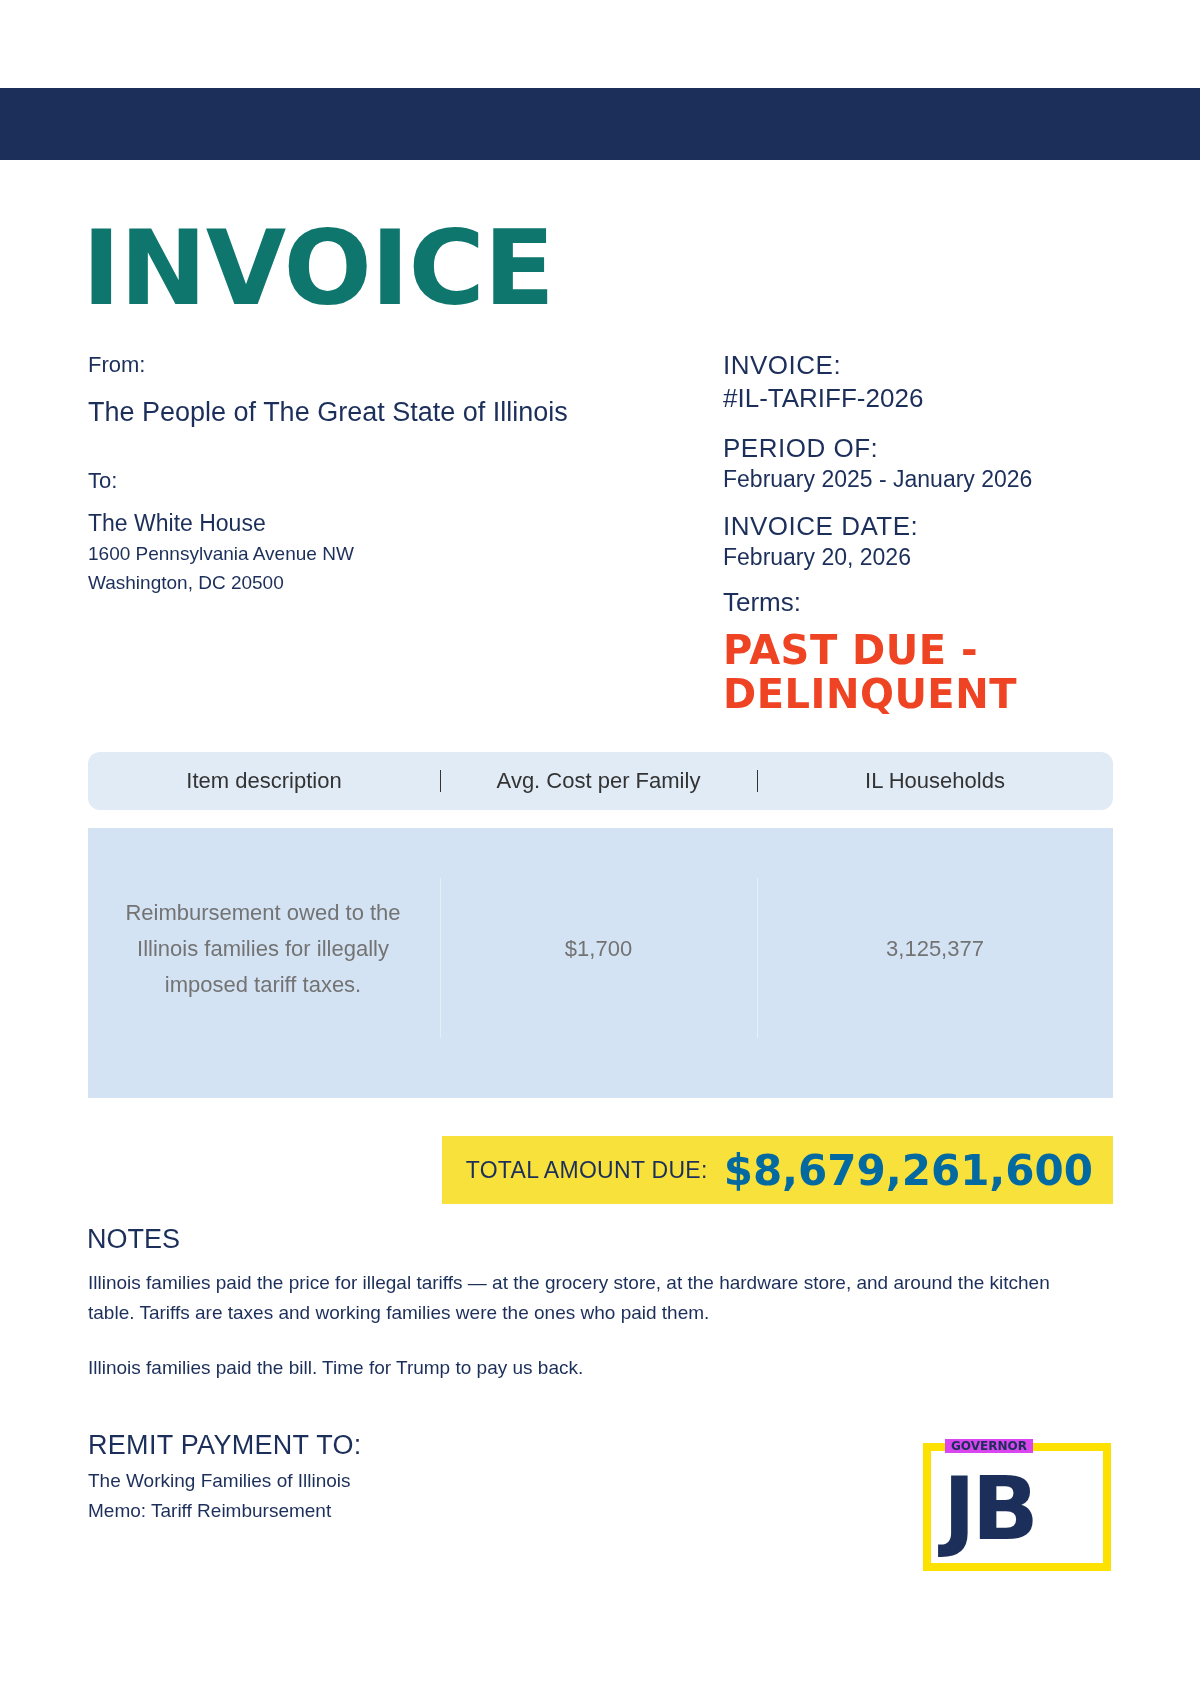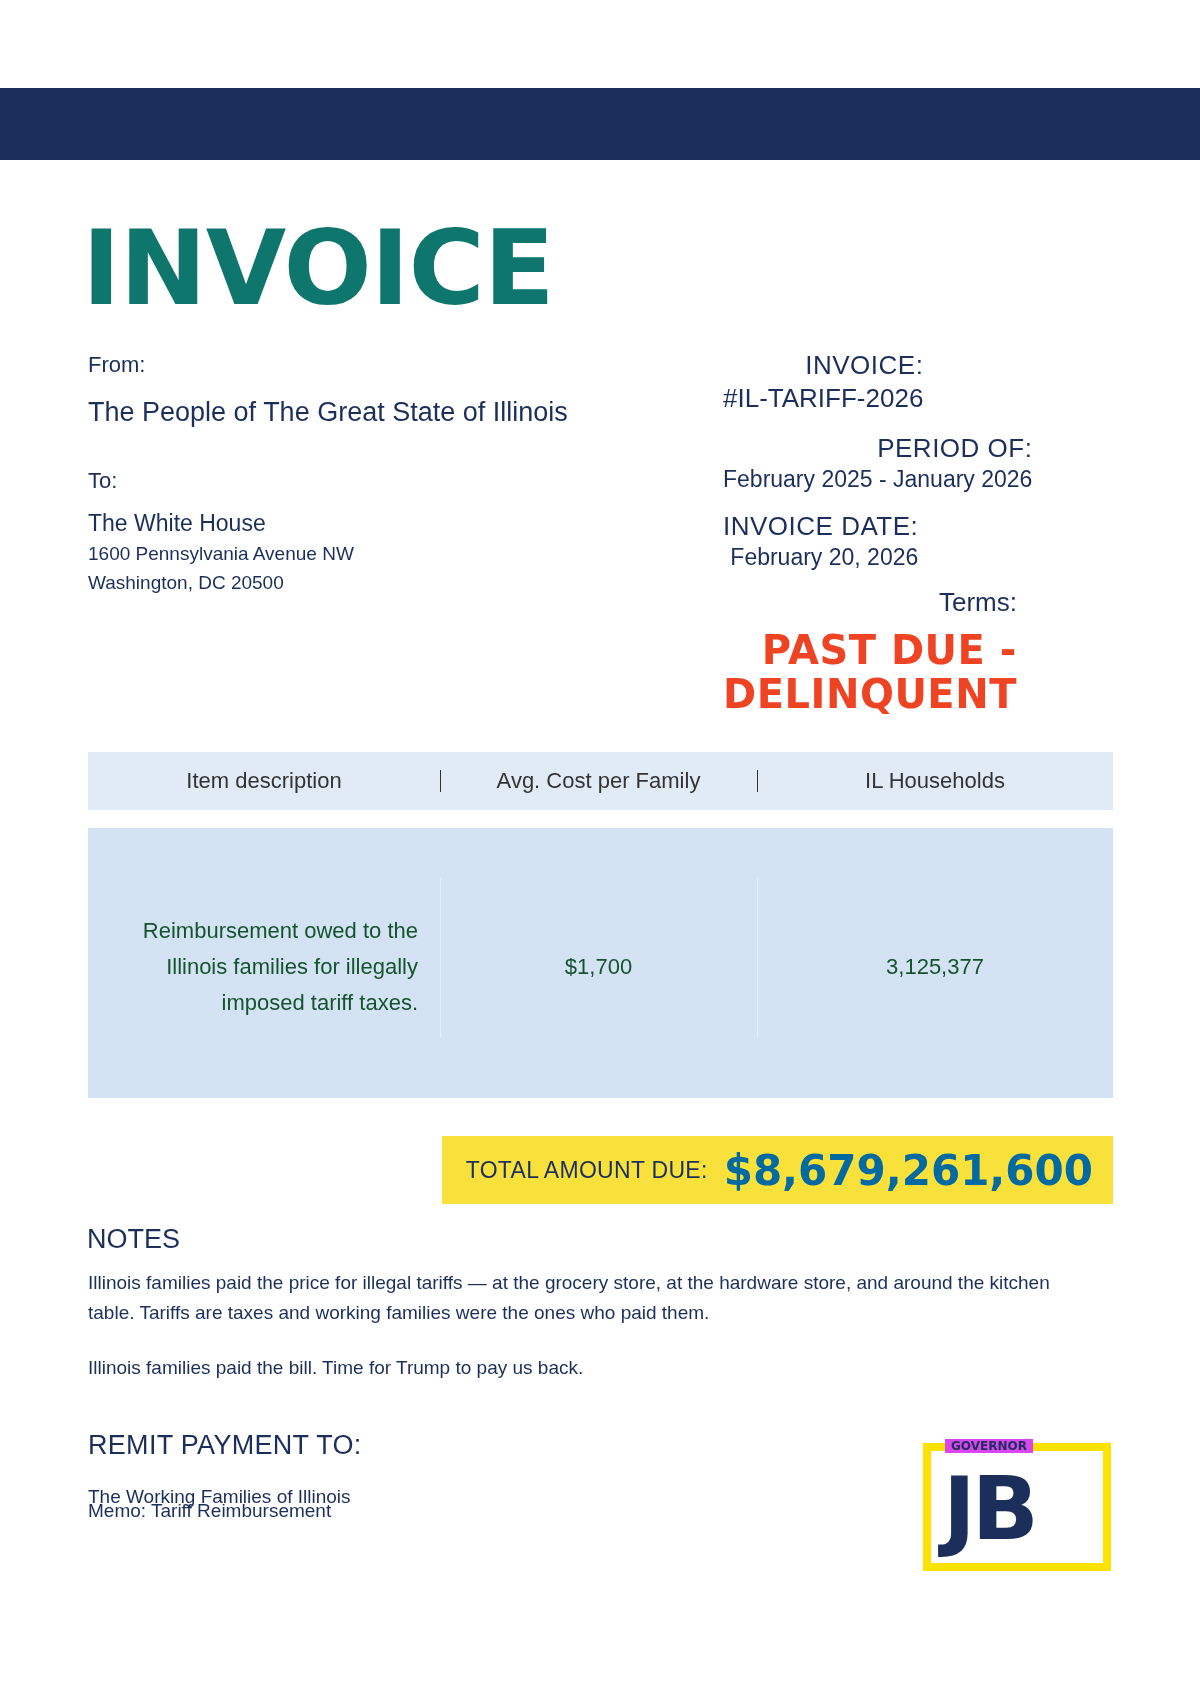--- a/index.html
+++ b/index.html
@@ -9,53 +9,53 @@
   .title { position:absolute; left:82px; top:216px; font-size:104px; font-weight:700;
            letter-spacing:-1px; color:#0f766e; font-family:"DejaVu Sans", sans-serif; line-height:1; }
   .lbl { font-size:22px; color:#1c2f5a; }
   .from-label { position:absolute; left:88px; top:352px; }
   .from-name { position:absolute; left:88px; top:397px; font-size:27px; color:#1c2f5a; }
   .to-label { position:absolute; left:88px; top:468px; }
   .to-name { position:absolute; left:88px; top:510px; font-size:23px; }
   .to-addr1 { position:absolute; left:88px; top:543px; font-size:19px; }
   .to-addr2 { position:absolute; left:88px; top:572px; font-size:19px; }
 
-  .meta { position:absolute; left:723px; font-color:#1c2f5a;text-align:right; }
+  .meta { position:absolute; left:723px; font-color:#1c2f5a; }
   .meta-h { font-size:26px; letter-spacing:0.5px; }
   .meta-v { font-size:23px; }
   .terms-h { font-size:26px; }
   .terms-v { font-size:40px; font-weight:700; color:#ef4423; line-height:44px;
              font-family:"DejaVu Sans", sans-serif; letter-spacing:0.5px; }
 
-  .thead { position:absolute; left:88px; top:752px; width:1025px; height:58px; background:#e1ebf6; }
+  .thead { position:absolute; left:88px; top:752px; width:1025px; height:58px; background:#e1ebf6;border-radius:12px; }
   .th { position:absolute; top:0; height:58px; line-height:58px; text-align:center; font-size:22px; color:#333; }
   .th.c1 { left:0; width:352px; }
   .th.c2 { left:352px; width:317px; }
   .th.c3 { left:669px; width:356px; }
   .hsep { position:absolute; top:18px; width:1px; height:22px; background:#333; }
 
   .tbody { position:absolute; left:88px; top:828px; width:1025px; height:270px; background:#d4e3f4; }
-  .td { position:absolute; top:59px; height:160px; display:flex; align-items:center;
-        justify-content:center; text-align:right; color:#14532d; font-size:22px; }
+  .td { position:absolute; top:41px; height:160px; display:flex; align-items:center;
+        justify-content:center; text-align:center; color:#737373; font-size:22px; }
   .td.c1 { left:20px; width:310px; line-height:36px; }
   .td.c2 { left:352px; width:317px; }
   .td.c3 { left:669px; width:356px; }
   .bsep { position:absolute; top:50px; width:1px; height:160px; background:#e6eef8; }
 
   .total { position:absolute; left:442px; top:1136px; width:671px; height:68px; background:#f8e13a;
            display:flex; align-items:center; justify-content:flex-end; padding-right:20px; box-sizing:border-box; }
   .total-label { font-size:23px; color:#1c2f5a; margin-right:16px; letter-spacing:0.3px; }
   .total-value { font-size:42px; font-weight:700; color:#0369a1; font-family:"DejaVu Sans", sans-serif; }
 
   .notes-h { position:absolute; left:87px; top:1224px; font-size:27px; }
   .notes-p1 { position:absolute; left:88px; top:1268px; width:990px; font-size:19px; line-height:30px; color:#1c2f5a; }
   .notes-p2 { position:absolute; left:88px; top:1357px; font-size:19px; }
 
   .remit-h { position:absolute; left:88px; top:1430px; font-size:27px; letter-spacing:0.3px; }
-  .remit-1 { position:absolute; left:88px; top:1470px; font-size:19px;margin-top:16px; }
+  .remit-1 { position:absolute; left:88px; top:1470px; font-size:19px; }
   .remit-2 { position:absolute; left:88px; top:1500px; font-size:19px; }
 
   .logo { position:absolute; left:923px; top:1443px; width:188px; height:128px;
           border:8px solid #fde100; box-sizing:border-box; }
   .logo-gov { position:absolute; left:14px; top:-12px; background:#d946ef; padding:0 6px;
               font-size:12px; font-weight:700; color:#1c2f5a; font-family:"DejaVu Sans", sans-serif; }
   .logo-jb { position:absolute; left:12px; top:14px; font-size:88px; font-weight:700; color:#1c2f5a;
              line-height:1; font-family:"DejaVu Sans", sans-serif; letter-spacing:-4px; }
 </style>
 </head>

